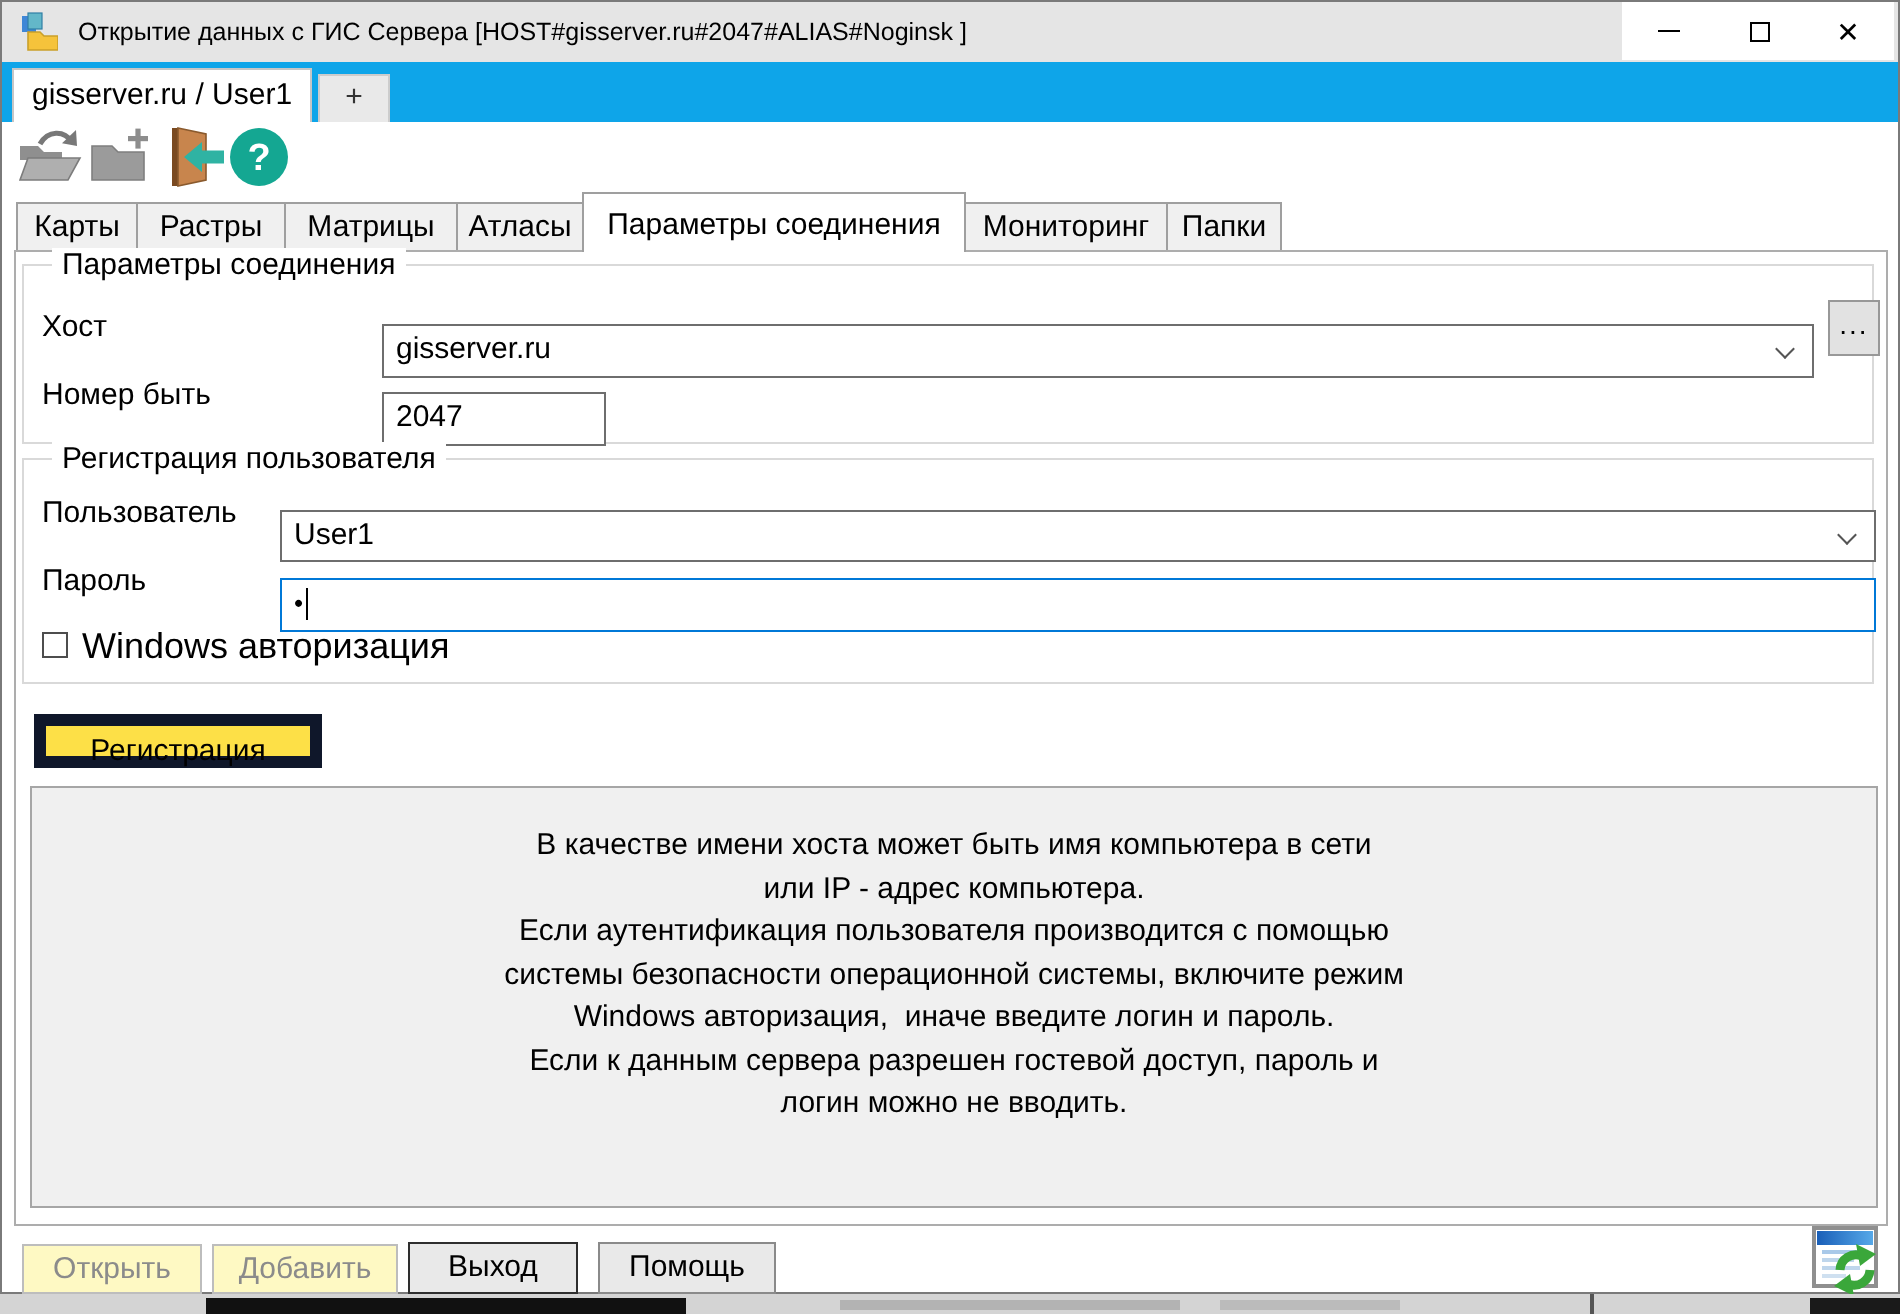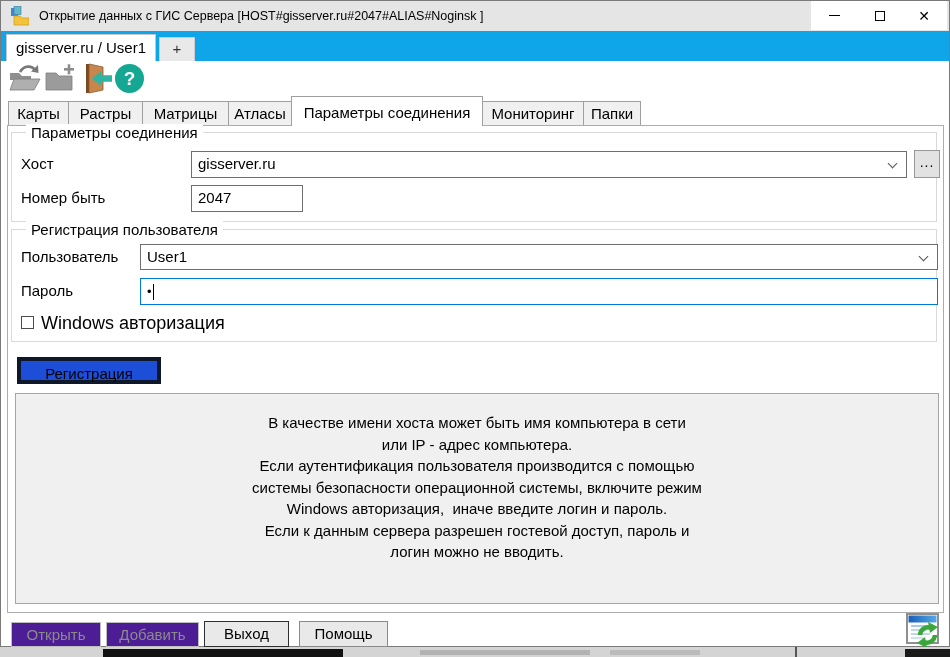--- a/index.html
+++ b/index.html
@@ -34,34 +34,34 @@
   .tab{position:absolute;top:100px;height:24px;background:#f0f0f0;border:1px solid #9f9f9f;border-bottom:none;font-size:15px;text-align:center;line-height:23px;z-index:2;white-space:nowrap;overflow:hidden;}
   .tab.active{top:95px;height:30px;background:#fff;line-height:31px;z-index:4;}
 
   
   .panel{position:absolute;left:6px;top:124px;width:937px;height:488px;background:#fff;border:1px solid #adadad;z-index:3;}
   .group{position:absolute;border:1px solid #d9d9d9;}
   .group1{left:3px;top:6px;width:926px;height:90px;}
   .group2{left:3px;top:103px;width:926px;height:113px;}
   .legend{position:absolute;top:-9px;left:14px;background:#fff;padding:0 5px;font-size:15px;line-height:17px;white-space:nowrap;}
   .lbl{position:absolute;font-size:15px;height:26px;line-height:26px;white-space:nowrap;}
-  .combo,.tinput{position:absolute;background:#fff;border:1px solid #6e6e6e;font-size:15px;line-height:24px;padding-left:6px;white-space:nowrap;overflow:hidden;}
+  .combo,.tinput{position:absolute;background:#fff;border:1px solid #6e6e6e;font-size:15px;line-height:24px;padding-left:6px;white-space:nowrap;overflow:hidden;margin-top:11px;}
   .chev{position:absolute;right:10px;top:8px;border:solid #555;border-width:0 1px 1px 0;padding:3px;transform:rotate(45deg);}
   .browse{position:absolute;left:906px;top:24px;width:26px;height:28px;background:#e2e2e2;border:1px solid #989898;text-align:center;line-height:22px;font-size:14px;letter-spacing:1px;}
   .pass{border-color:#0078d7;}
   .caret{display:inline-block;width:1px;height:16px;background:#000;vertical-align:middle;margin-left:1px;}
   .checkbox{position:absolute;left:13px;top:190px;width:13px;height:13px;background:#fff;border:1px solid #4d4d4d;}
   .cb-label{position:absolute;left:33px;top:184px;font-size:18px;line-height:26px;}
-  .register{position:absolute;left:9px;top:231px;width:144px;height:27px;background:#1d4ed8;border:4px solid #0f172a;text-align:center;font-size:15px;line-height:25px;}
+  .register{position:absolute;left:9px;top:231px;width:144px;height:27px;background:#fde047;border:6px solid #0f172a;text-align:center;font-size:15px;line-height:25px;}
   .info{position:absolute;left:7px;top:267px;width:924px;height:211px;background:#f0f0f0;border:1px solid #a6a6a6;text-align:center;padding-top:18px;}
   .info div{font-size:15px;line-height:21.5px;white-space:pre;}
 
   
   .fbtn{position:absolute;font-size:15px;text-align:center;height:25px;line-height:23px;background:#e9e9e9;border:1px solid #8a8a8a;}
-  .fbtn.disabled{background:#4c1d95;border-color:#bdbdbd;color:#8b8b8b;text-align:center;}
+  .fbtn.disabled{background:#fef9c3;border-color:#bdbdbd;color:#8b8b8b;text-align:center;}
   .btn-open{left:10px;top:621px;width:90px;}
   .btn-add{left:105px;top:621px;width:93px;}
   .btn-exit{left:203px;top:620px;width:85px;height:26px;border:1px solid #2e2e2e;line-height:24px;}
   .btn-help{left:298px;top:620px;width:89px;height:26px;line-height:24px;}
 
   .tray{position:absolute;left:905px;top:611px;width:36px;height:36px;}
 
   
   .strip{position:absolute;left:0;top:647px;width:950px;height:10px;background:#d4d4d4;}
   .strip .blk1{position:absolute;left:103px;top:2px;width:240px;height:8px;background:#111;}

